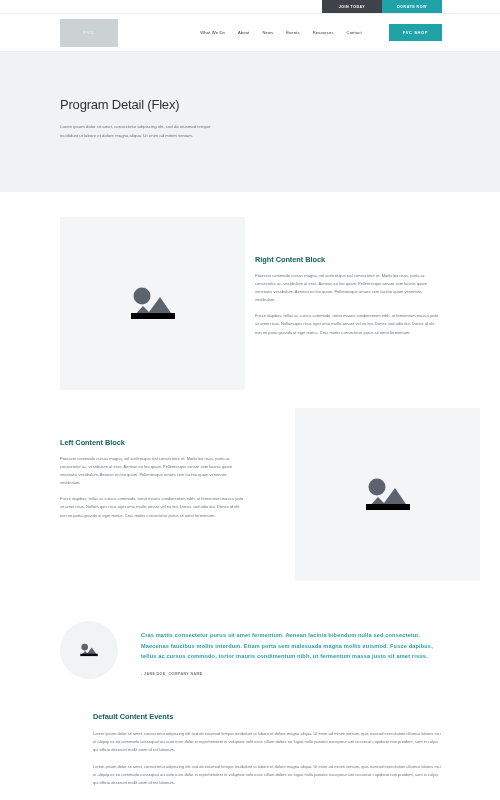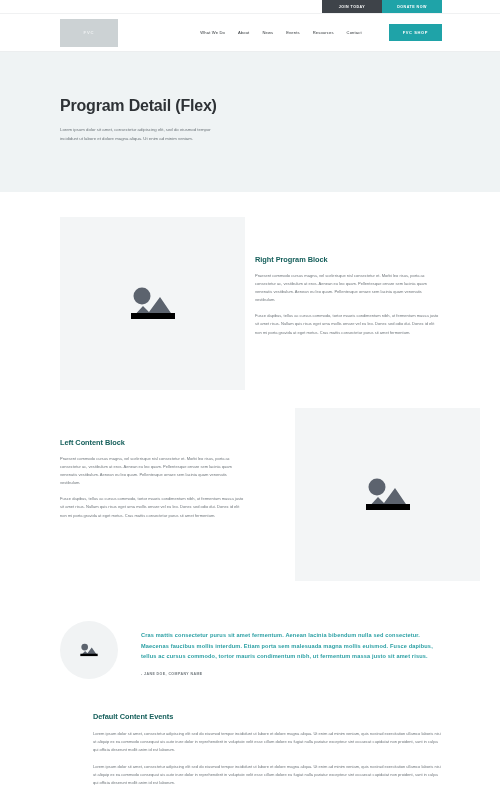--- a/index.html
+++ b/index.html
@@ -94,22 +94,22 @@
     white-space: nowrap;
   }
 
   
   .hero {
     background: #eff3f4;
     padding: 45px 60px 0 60px;
     height: 140px;
   }
   .hero-title {
-    font-size: 16px;
-    font-weight: bold;
+    font-size: 13px;
+    font-weight: normal;
     color: #2e3236;
     letter-spacing: -0.2px;
     margin-bottom: 11px;
   }
   .hero-copy {
     font-size: 4.3px;
     line-height: 2.05;
     color: #6b7378;
     max-width: 152px;
   }
@@ -233,21 +233,21 @@
 
   <div class="block right-block">
     <div class="media">
       <svg class="ph-icon" viewBox="0 0 56 45">
         <circle cx="17" cy="15" r="8.5"></circle>
         <path d="M6 38 L18 25 L24 31 L35 16 L50 38 Z"></path>
         <rect x="6" y="32" width="44" height="6"></rect>
       </svg>
     </div>
     <div class="textcol">
-      <h2 class="block-title">Right Program Block</h2>
+      <h2 class="block-title">Right Content Block</h2>
       <p class="block-p">Praesent commodo cursus magna, vel scelerisque nisl consectetur et. Morbi leo risus, porta ac consectetur ac, vestibulum at eros. Aenean eu leo quam. Pellentesque ornare sem lacinia quam venenatis vestibulum. Aenean eu leo quam. Pellentesque ornare sem lacinia quam venenatis vestibulum.</p>
       <p class="block-p">Fusce dapibus, tellus ac cursus commodo, tortor mauris condimentum nibh, ut fermentum massa justo sit amet risus. Nullam quis risus eget urna mollis ornare vel eu leo. Donec sed odio dui. Donec id elit non mi porta gravida at eget metus. Cras mattis consectetur purus sit amet fermentum.</p>
     </div>
   </div>
 
   <div class="block left-block">
     <div class="textcol">
       <h2 class="block-title">Left Content Block</h2>
       <p class="block-p">Praesent commodo cursus magna, vel scelerisque nisl consectetur et. Morbi leo risus, porta ac consectetur ac, vestibulum at eros. Aenean eu leo quam. Pellentesque ornare sem lacinia quam venenatis vestibulum. Aenean eu leo quam. Pellentesque ornare sem lacinia quam venenatis vestibulum.</p>
       <p class="block-p">Fusce dapibus, tellus ac cursus commodo, tortor mauris condimentum nibh, ut fermentum massa justo sit amet risus. Nullam quis risus eget urna mollis ornare vel eu leo. Donec sed odio dui. Donec id elit non mi porta gravida at eget metus. Cras mattis consectetur purus sit amet fermentum.</p>

